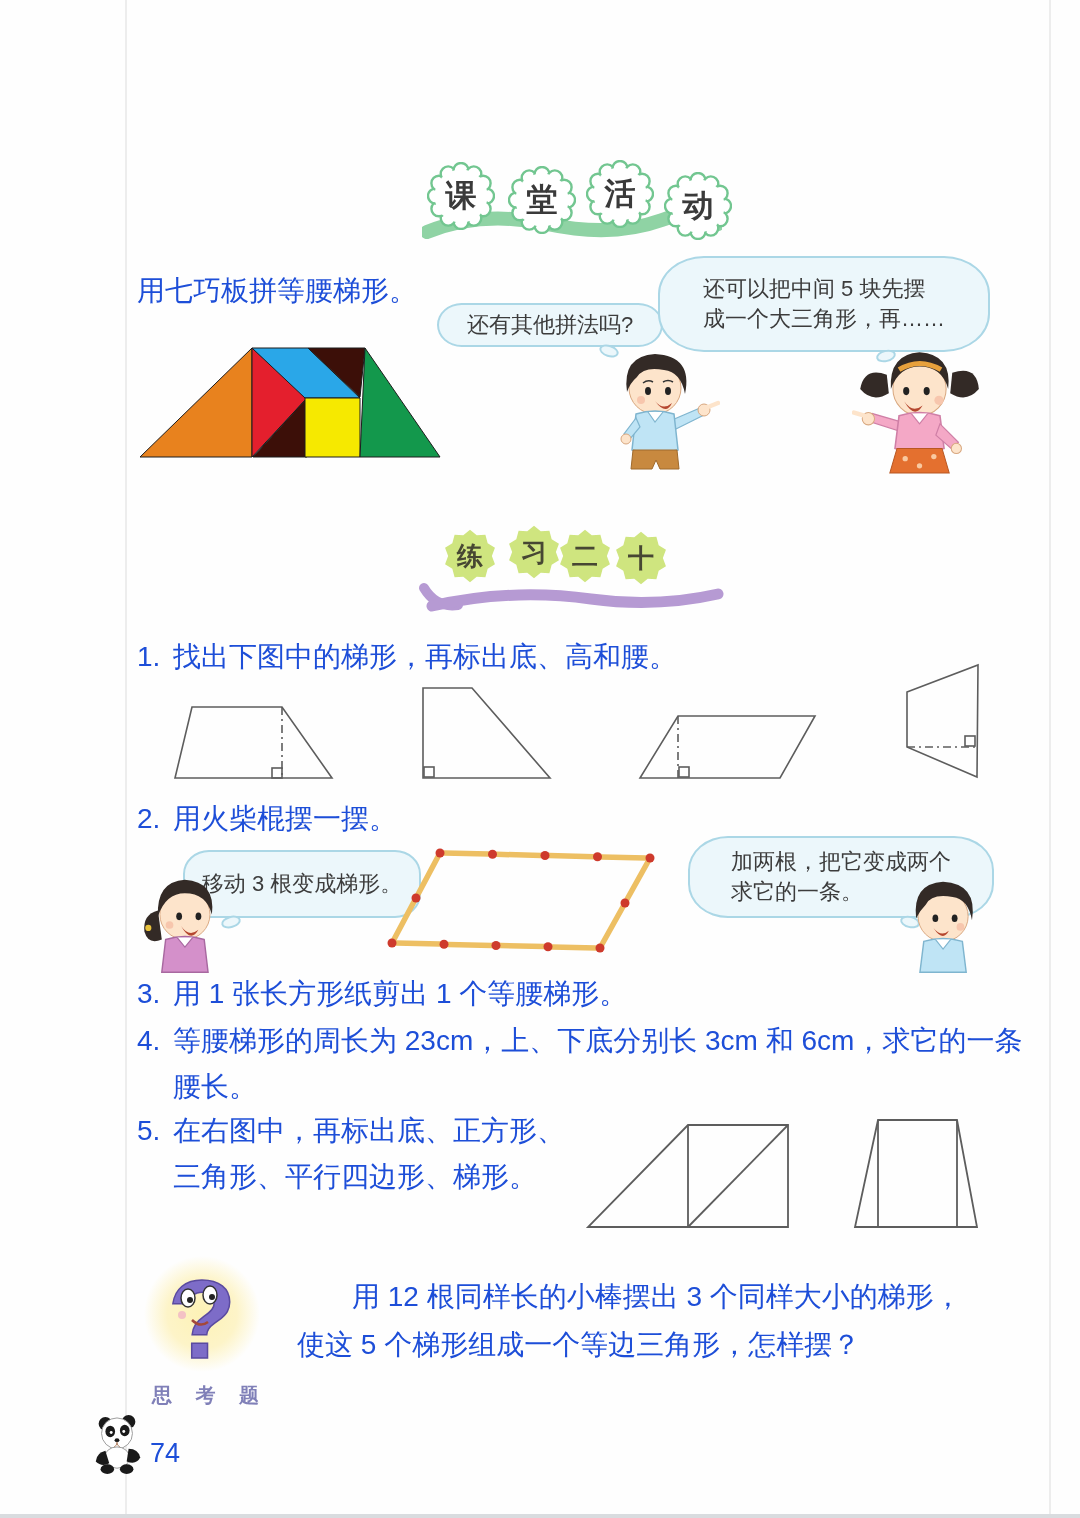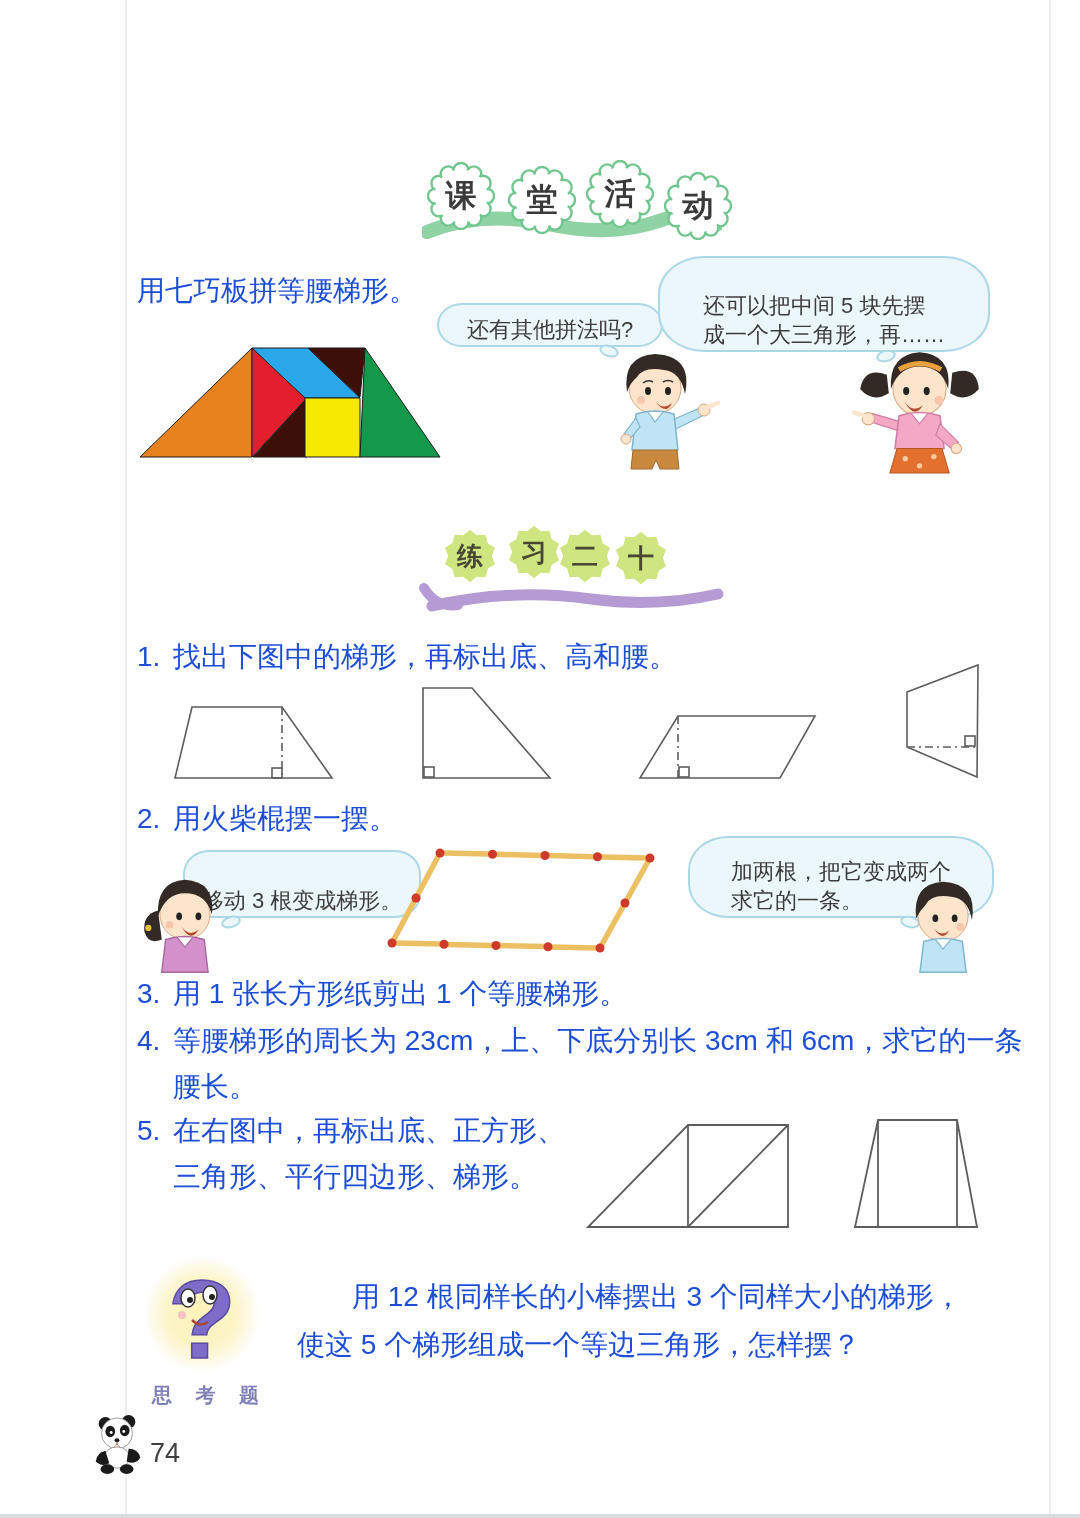--- a/index.html
+++ b/index.html
@@ -23,31 +23,31 @@
   .badge-star { width:56px; height:56px; }
   .badge-star .badge-char { font-size:26px; color:#474733; }
 
   
   .body-line { position:absolute; font-size:28px; color:#1d4ed8; white-space:nowrap; }
   .ex-num { display:inline-block; width:36px; }
 
   
   .bubble {
     position:absolute; background:#ecf7fb; border:2px solid #abd7e6;
-    display:flex; align-items:flex-end; justify-content:center;
+    display:flex; align-items:center; justify-content:center;
   }
   .bubble-text { font-size:22px; color:#3c3c3c; line-height:1.35; text-align:left; white-space:nowrap; }
   .tail {
     position:absolute; width:20px; height:12px; background:#ecf7fb;
     border:2px solid #abd7e6; border-radius:50%;
   }
 
   
   .think-label { position:absolute; font-size:20px; font-weight:700; color:#8080b8; letter-spacing:9px; white-space:nowrap; }
-  .page-num { position:absolute; font-size:27px; color:#404040; }
+  .page-num { position:absolute; font-size:27px; color:#1d4ed8; }
   .hidden-defs { position:absolute; width:0; height:0; overflow:hidden; }
 </style>
 </head>
 <body>
 
 <div class="page">
 
   <svg class="hidden-defs" aria-hidden="true">
     <defs>
       <g id="scallop-shape">

